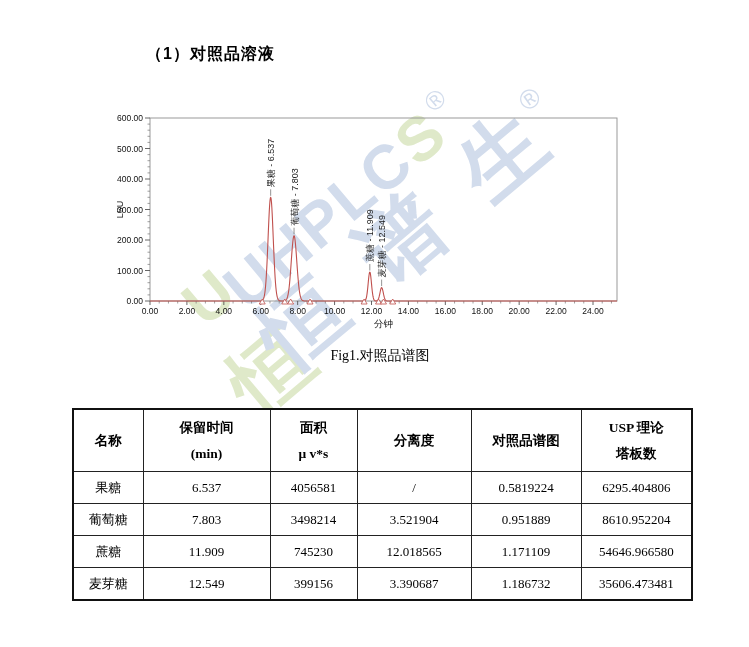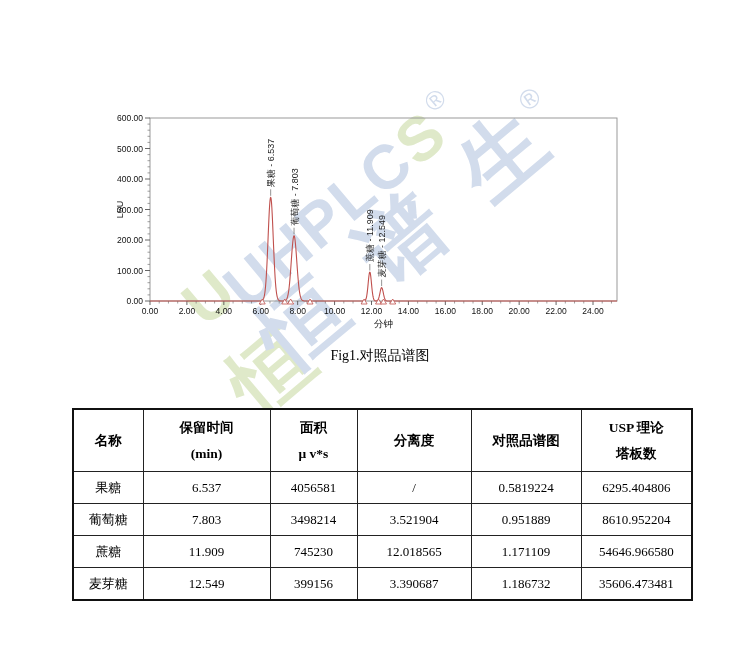--- a/index.html
+++ b/index.html
@@ -43,20 +43,21 @@
   .results-table td{height:31px;}
   .hl{display:block;line-height:1.0;}
   .hl:empty{display:none;}
   .hl + .hl:not(:empty){margin-top:13px;}
 </style>
 </head>
 <body>
 
 <div class="page">
 
+  <div class="doc-title">（1）对照品溶液</div>
 
   <div class="wm">
     <span class="wm-ghost1" style="color: rgb(223, 233, 201);">U</span>
     <span class="wm-ghost2" style="color: rgb(223, 233, 201);">恒</span>
     <div class="wm-rot">
       <div class="wm-row1"><span style="color: rgb(210, 220, 236);">U</span><span style="color: rgb(210, 220, 236);">H</span><span style="color: rgb(210, 220, 236);">P</span><span style="color: rgb(210, 220, 236);">L</span><span style="color: rgb(210, 220, 236);">C</span><span style="color: rgb(223, 233, 201);">S</span><span class="reg" style="color: rgb(210, 220, 236);">®</span></div>
       <div class="wm-row2"><span style="color: rgb(210, 220, 236);">恒</span><span style="color: rgb(210, 220, 236);">谱</span><span style="color: rgb(210, 220, 236);">生</span></div>
     </div>
     <span class="wm-reg2" style="color: rgb(210, 220, 236);">®</span>
   </div>

